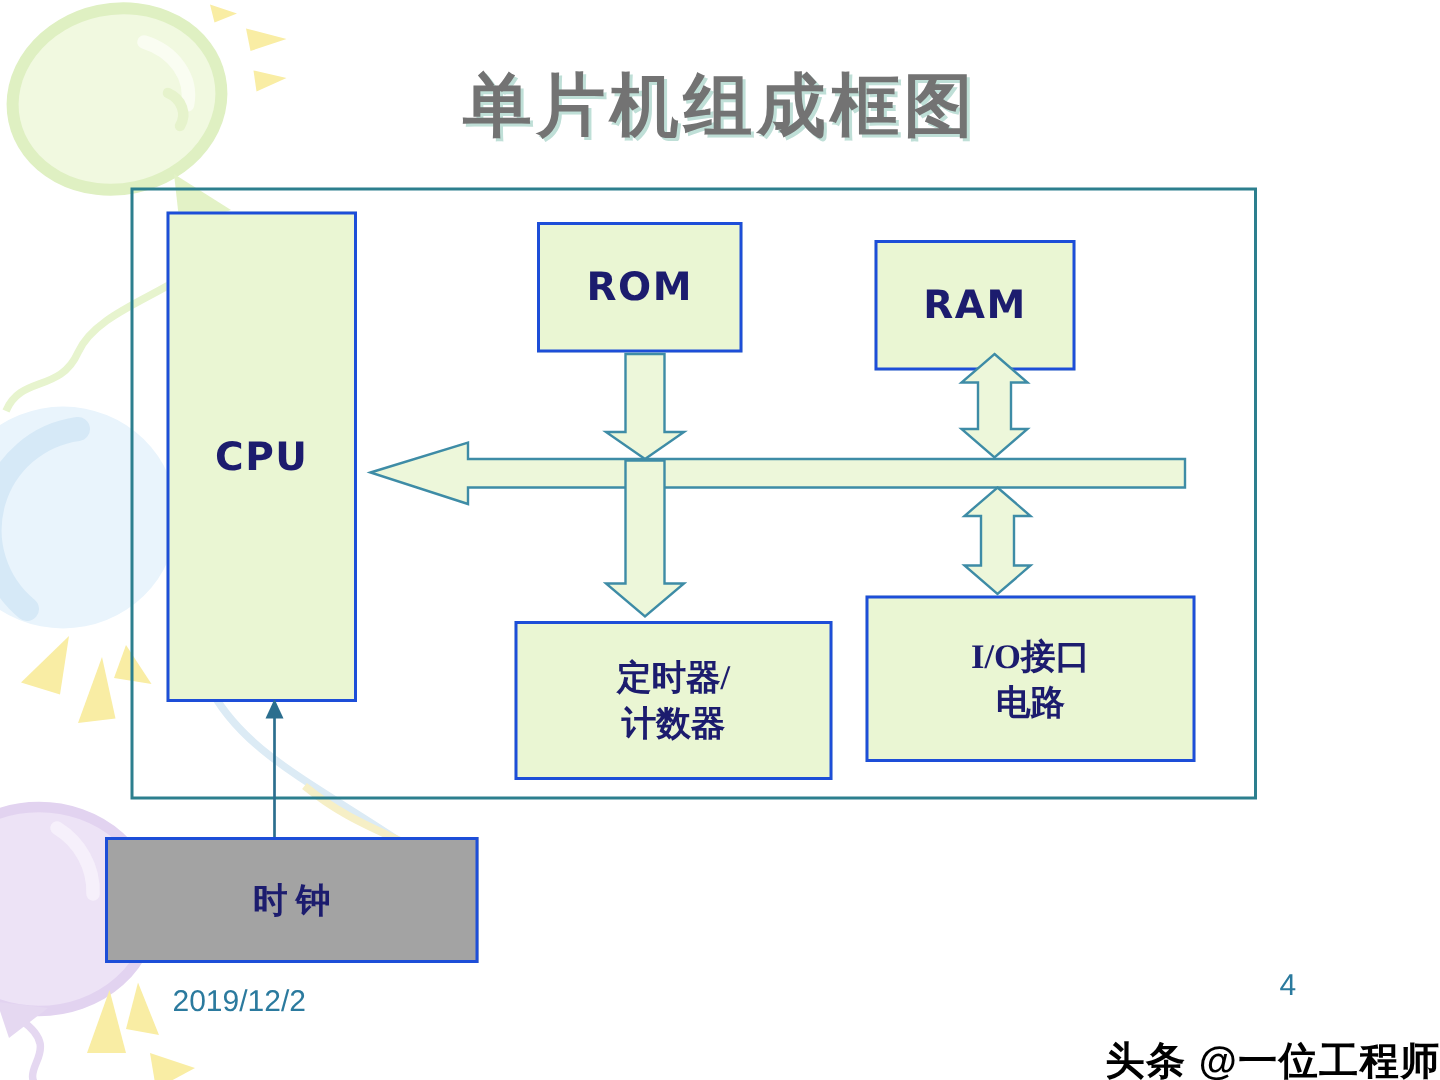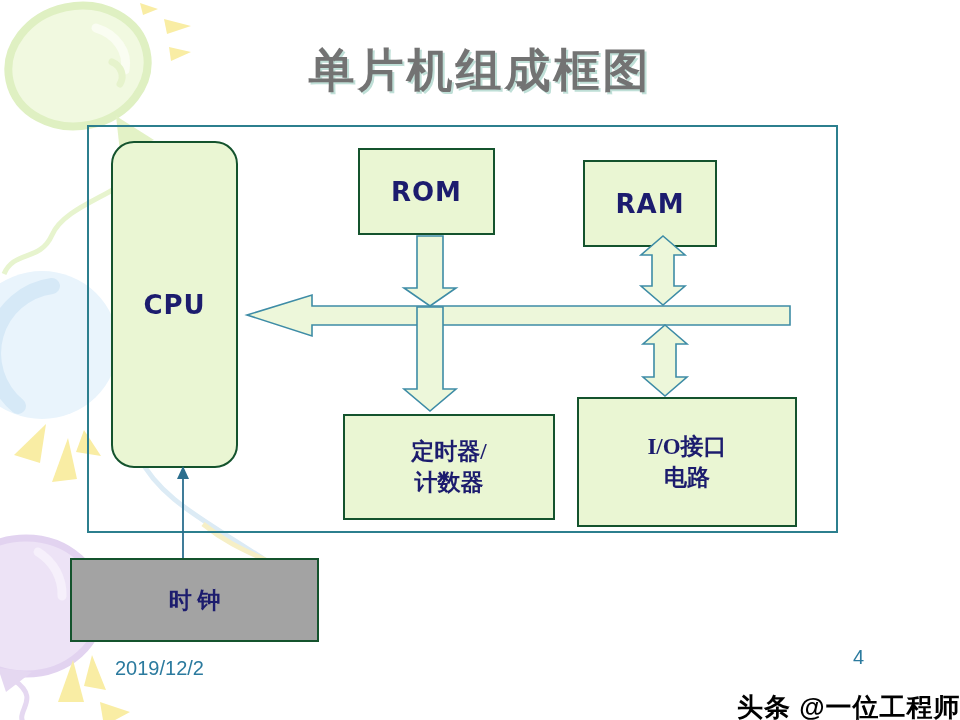--- a/index.html
+++ b/index.html
@@ -4,34 +4,34 @@
 <style>
   html,body{margin:0;padding:0;background:#ffffff;}
   #slide{
     position:relative;width:960px;height:720px;background:#ffffff;overflow:hidden;
     font-family:"Liberation Sans","DejaVu Sans",sans-serif;
   }
   #decor, #arrows{position:absolute;left:0;top:0;width:960px;height:720px;pointer-events:none;}
   #arrows{z-index:5;}
   .box{
     position:absolute;display:flex;align-items:center;justify-content:center;
-    background:#EAF6D3;border:2px solid #14532d;box-sizing:border-box;
+    background:#EAF6D3;border:2px solid #1d4ed8;box-sizing:border-box;
     color:#1C1C6E;font-weight:bold;z-index:3;text-align:center;
   }
   .latin{font-family:"DejaVu Sans","Liberation Sans",sans-serif;font-size:26px;letter-spacing:1px;}
   .cjk{font-family:"Liberation Serif","DejaVu Serif",serif;font-size:23px;line-height:31px;}
   #outer-rect{
     position:absolute;left:87px;top:125px;width:751px;height:408px;
     border:2px solid #2C7F8E;box-sizing:border-box;background:transparent;z-index:2;
   }
-  #cpu-box{left:111px;top:141px;width:127px;height:327px;border-radius:23px;}
+  #cpu-box{left:111px;top:141px;width:127px;height:327px;}
   #rom-box{left:358px;top:148px;width:137px;height:87px;}
   #ram-box{left:583px;top:160px;width:134px;height:87px;}
   #timer-box{left:343px;top:414px;width:212px;height:106px;flex-direction:column;}
-  #io-box{left:577px;top:397px;width:220px;height:130px;flex-direction:column;}
+  #io-box{left:577px;top:397px;width:220px;height:111px;flex-direction:column;}
   #clock-box{left:70px;top:558px;width:249px;height:84px;background:#a3a3a3;z-index:3;}
   #page-title{
     position:absolute;left:0;top:40px;width:960px;text-align:center;
     font-family:"Liberation Serif","DejaVu Serif",serif;font-weight:bold;
     font-size:46px;letter-spacing:3px;color:#737373;z-index:4;
     text-shadow:2px 2px 0 #BFDFD7;
   }
   #footer-date{
     position:absolute;left:115px;top:657px;font-size:20px;color:#2B7A9E;z-index:6;
   }

